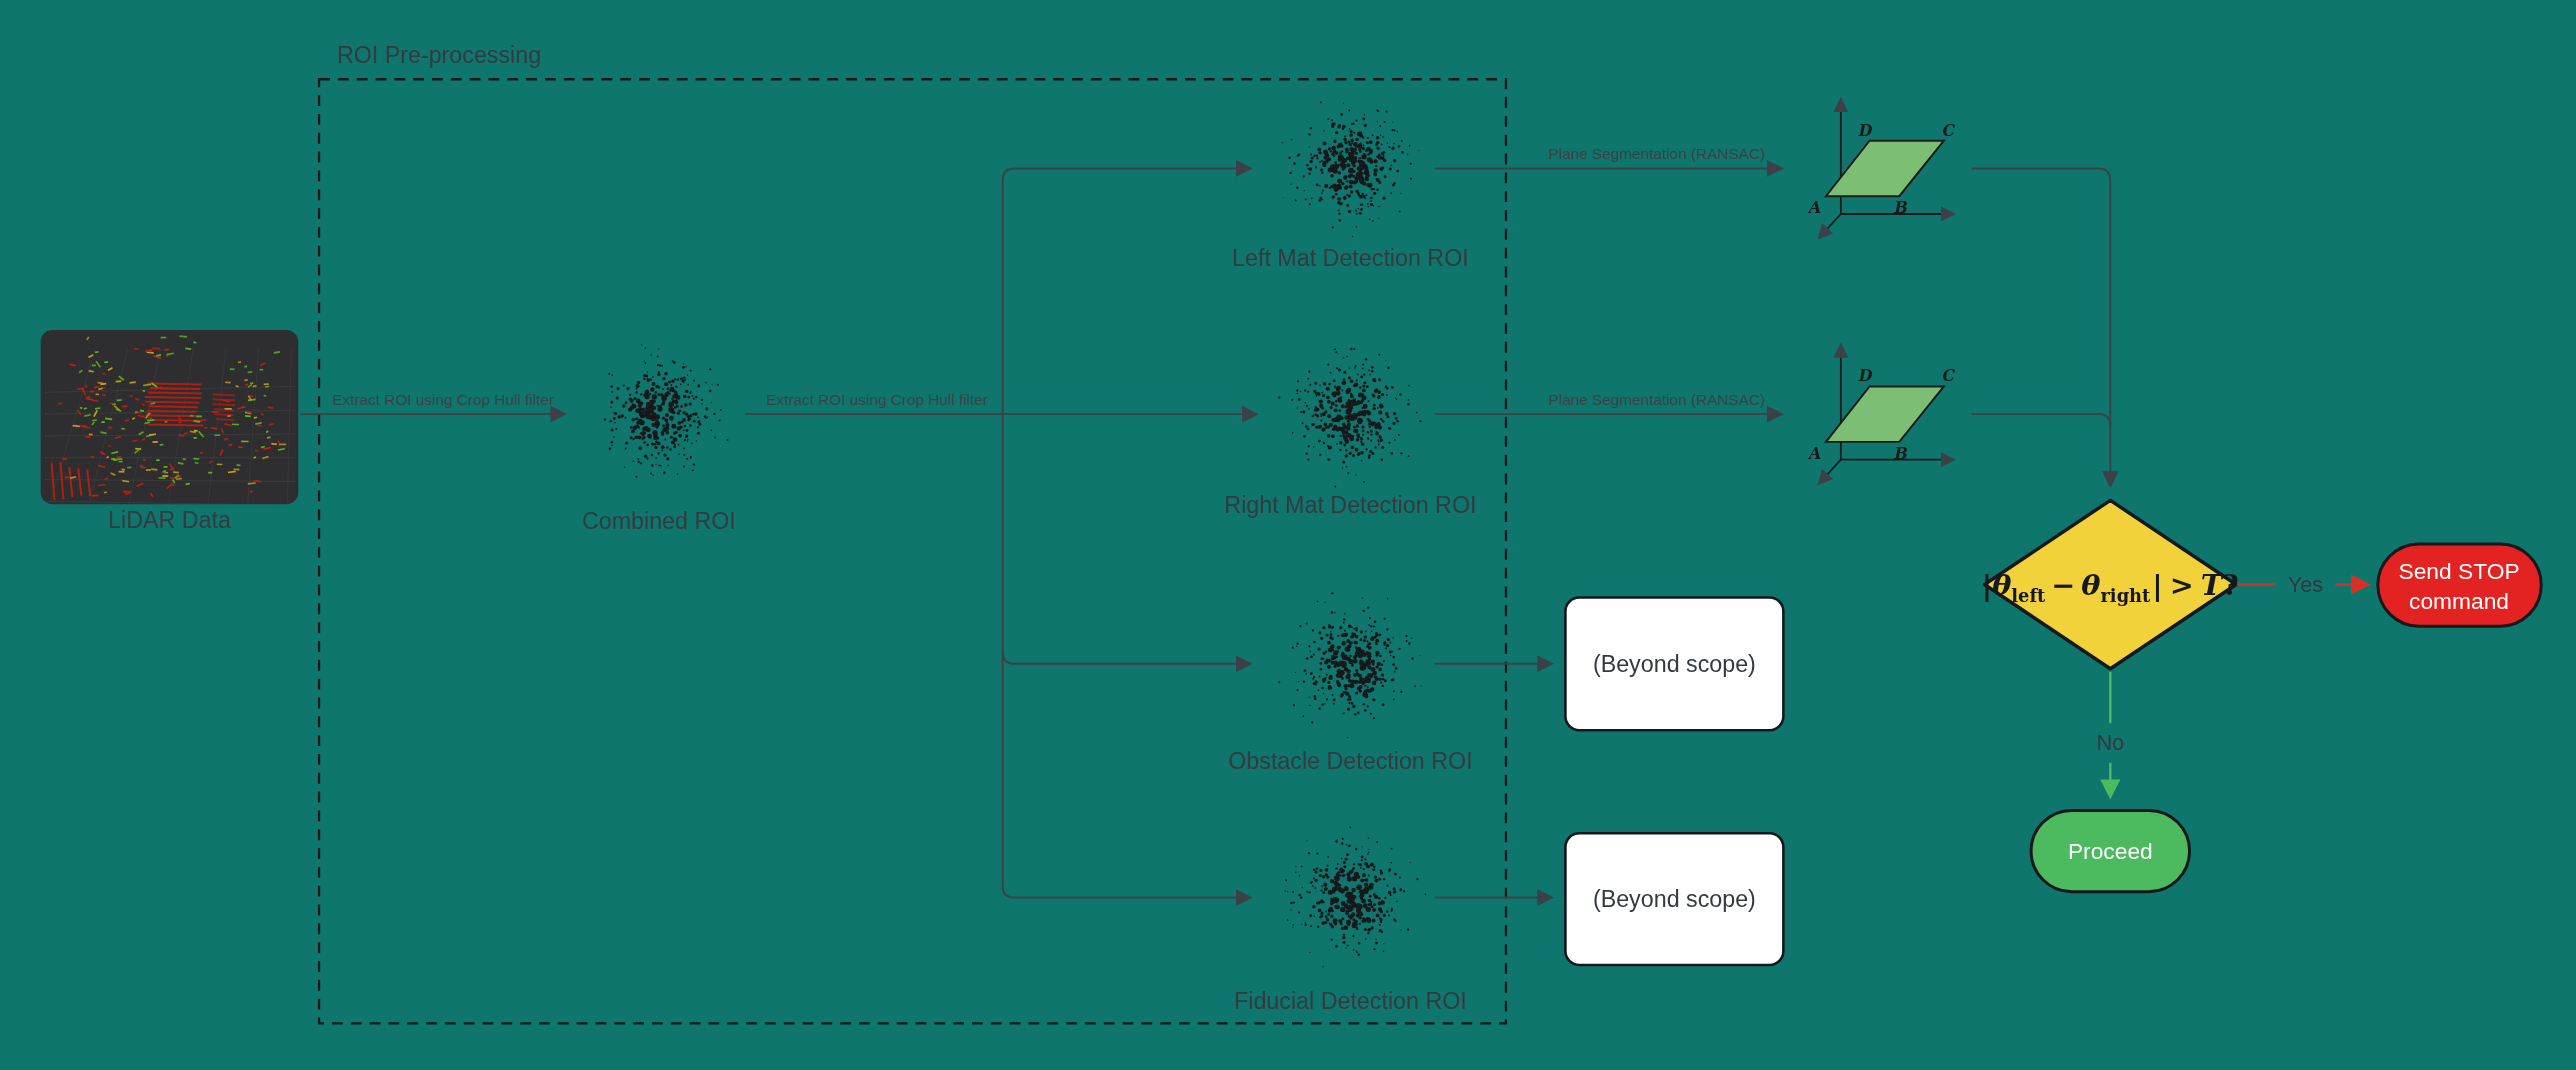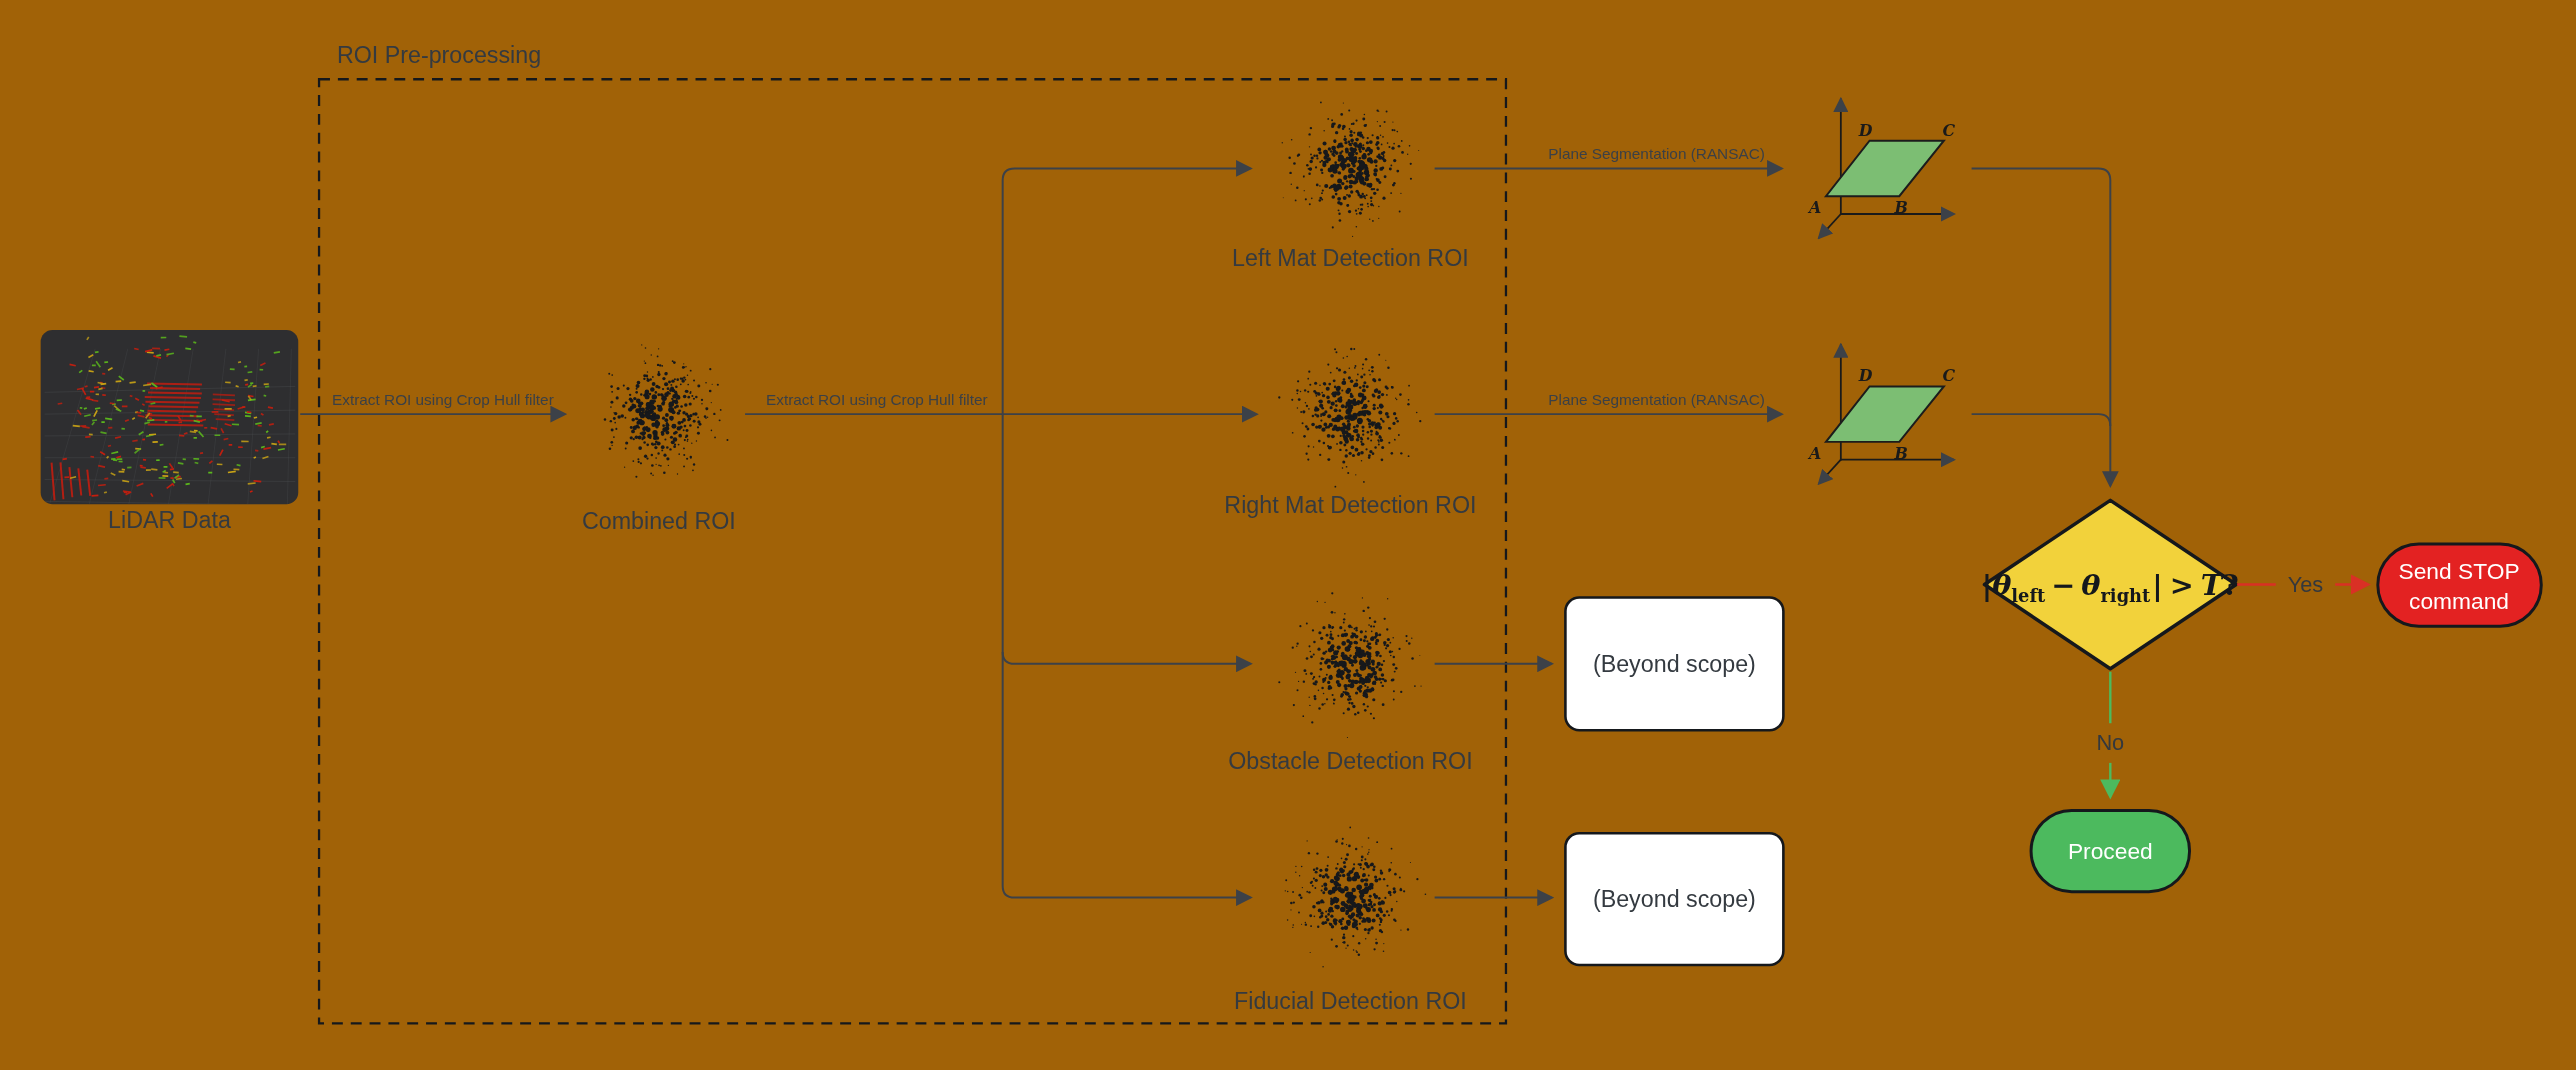--- a/index.html
+++ b/index.html
@@ -1,16 +1,16 @@
 <!DOCTYPE html>
 <html><head>
 <meta charset="utf-8">
 <style>
   html,body{margin:0;padding:0;background:#ffffff;}
-  .stage{position:relative;width:2576px;height:1070px;background:#a16207;overflow:hidden;
+  .stage{position:relative;width:2576px;height:1070px;background:#0f766e;overflow:hidden;
          font-family:"Liberation Sans",sans-serif;}
   svg text{user-select:none;}
   .node-label{font-family:"Liberation Sans",sans-serif;font-size:23.5px;fill:#343a40;}
   .edge-label{font-family:"Liberation Sans",sans-serif;font-size:15.5px;fill:#3b4046;}
   .pill-label{font-family:"Liberation Sans",sans-serif;font-size:23px;fill:#ffffff;}
   .yn-label{font-family:"Liberation Sans",sans-serif;font-size:22px;fill:#34383d;}
   .corner-label{font-family:"DejaVu Serif",serif;font-size:16px;font-style:italic;font-weight:600;fill:#1a1a1a;}
   .connector{fill:none;stroke:#3C4148;stroke-width:2;}
 </style>
 </head>

